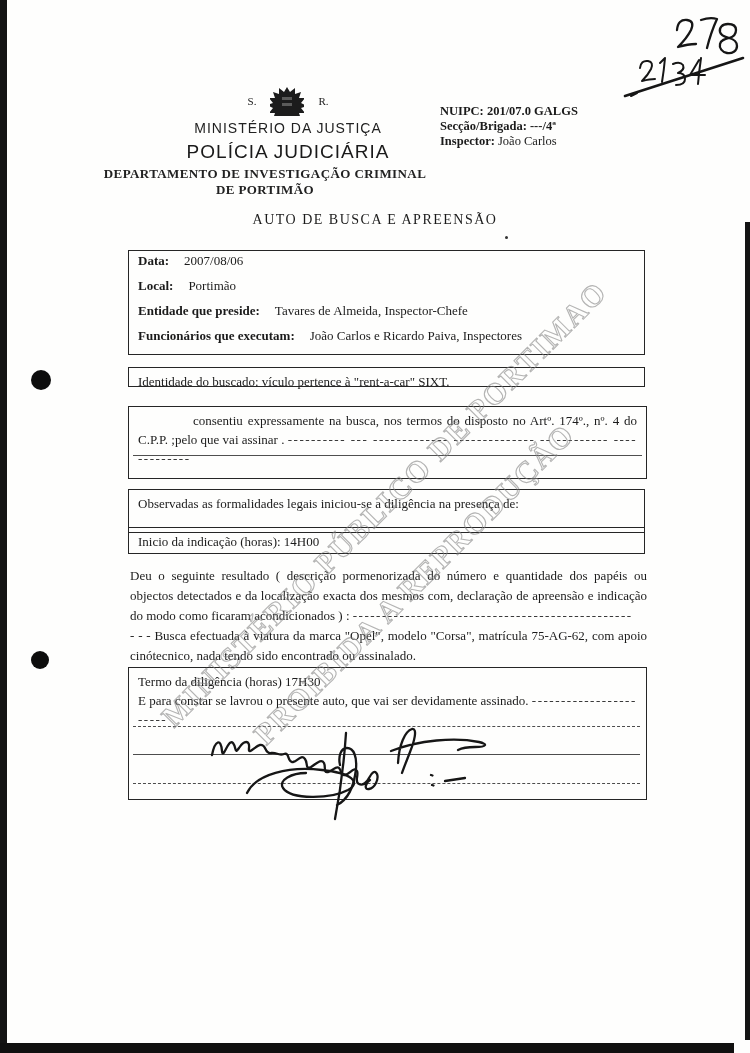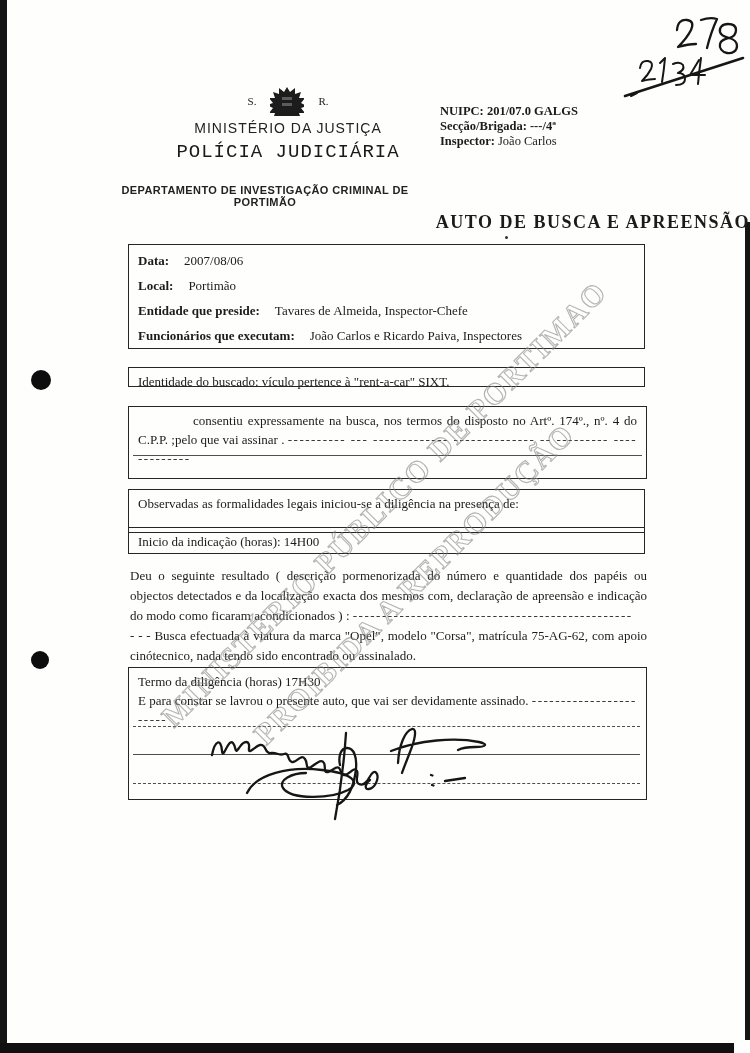--- a/index.html
+++ b/index.html
@@ -13,43 +13,43 @@
   .edge-bottom{position:absolute;left:0;top:1043px;width:734px;height:10px;background:#101010;}
   .edge-right{position:absolute;left:745px;top:222px;width:5px;height:818px;background:#141414;}
   .punch-dot{position:absolute;background:#0d0d0d;border-radius:50%;}
   .dot1{left:31px;top:370px;width:20px;height:20px;}
   .dot2{left:31px;top:651px;width:18px;height:18px;}
 
   
   .hdr-left{position:absolute;left:120px;top:86px;width:336px;text-align:center;}
   .crest-row{display:flex;align-items:center;justify-content:center;gap:14px;font-size:11px;}
   .ministry{margin-top:4px;font-family:"Liberation Sans",sans-serif;font-size:14px;letter-spacing:1px;color:#222;}
-  .agency{margin-top:5px;font-family:Liberation Mono, monospace;font-size:19px;letter-spacing:1px;color:#1a1a1a;}
-  .dept{position:absolute;left:95px;top:184px;width:340px;text-align:center;
-        font-family:Liberation Sans, sans-serif;font-size:11px;font-weight:bold;letter-spacing:.4px;color:#222;}
+  .agency{margin-top:5px;font-family:Liberation Sans, sans-serif;font-size:19px;letter-spacing:1px;color:#1a1a1a;}
+  .dept{position:absolute;left:95px;top:166px;width:340px;text-align:center;
+        font-family:Liberation Serif, serif;font-size:13px;font-weight:bold;letter-spacing:.4px;color:#222;}
   .hdr-right{position:absolute;left:440px;top:104px;font-size:12.5px;line-height:15px;}
   .hdr-right .lbl{font-weight:bold;}
   .hdr-right .bold-val{font-weight:bold;}
 
-  .doc-title{position:absolute;left:0;top:212px;width:100%;text-align:right;
-             font-size:18px;font-weight:bold;letter-spacing:1.5px;}
+  .doc-title{position:absolute;left:0;top:212px;width:100%;text-align:center;
+             font-size:14px;font-weight:normal;letter-spacing:1.5px;}
   .title-dot{position:absolute;left:505px;top:236px;width:3px;height:3px;background:#333;border-radius:50%;}
 
   
   .wm{position:absolute;white-space:nowrap;font-weight:bold;font-size:30px;letter-spacing:2px;
       color:transparent;-webkit-text-stroke:1.1px rgba(130,130,130,.6);
       transform:rotate(-45deg);z-index:6;pointer-events:none;}
   .wm1{left:77px;top:487px;}
   .wm2{left:195px;top:567px;}
 
   
   .box{position:absolute;border:1.5px solid #262626;font-size:13px;line-height:19px;
        padding:4px 9px;box-sizing:border-box;background:transparent;z-index:2;}
   .box b{font-weight:bold;}
-  .box-info{left:128px;top:244px;width:517px;height:105px;padding-top:6px;}
+  .box-info{left:128px;top:250px;width:517px;height:105px;padding-top:0;}
   .box-info .row{height:25px;}
   .box-info .row .val{margin-left:15px;}
   .box-identity{left:128px;top:367px;width:517px;height:20px;}
   .box-consent{left:128px;top:406px;width:519px;height:73px;text-align:justify;}
   .box-consent .para{text-indent:55px;}
   .inner-line{position:absolute;left:4px;right:4px;top:48px;border-top:1px solid #4f4f4f;}
   .box-formalities{left:128px;top:489px;width:517px;height:44px;}
   .box-start{left:128px;top:527px;width:517px;height:27px;}
   .box-closing{left:128px;top:667px;width:519px;height:133px;}
   .rule{position:absolute;left:4px;right:6px;border-top:1px solid #4d4d4d;}

